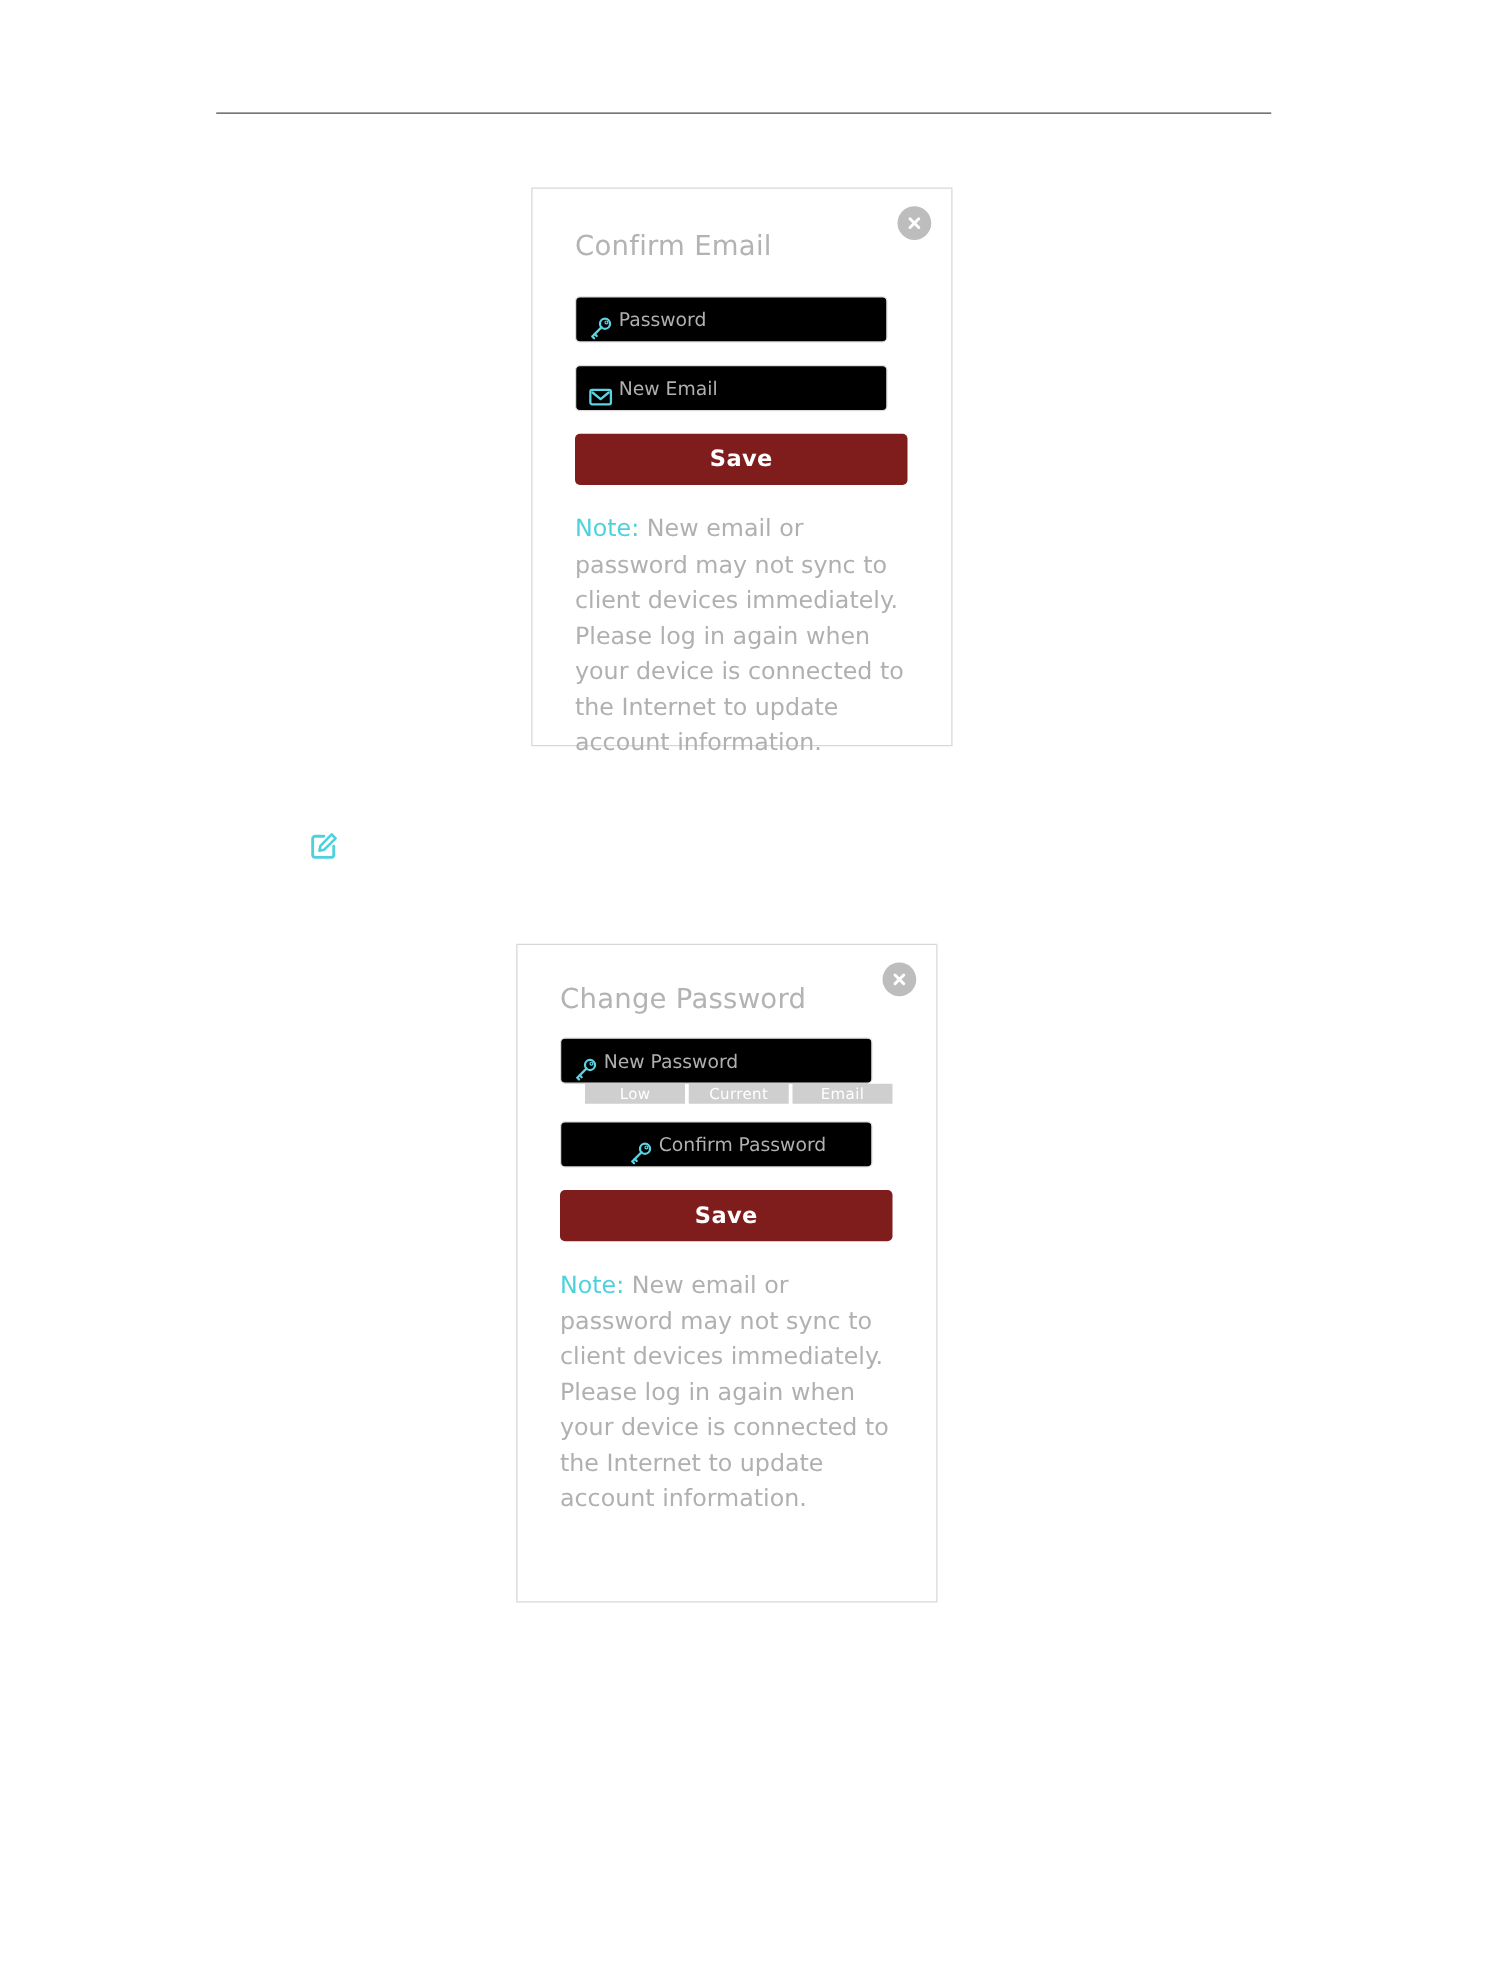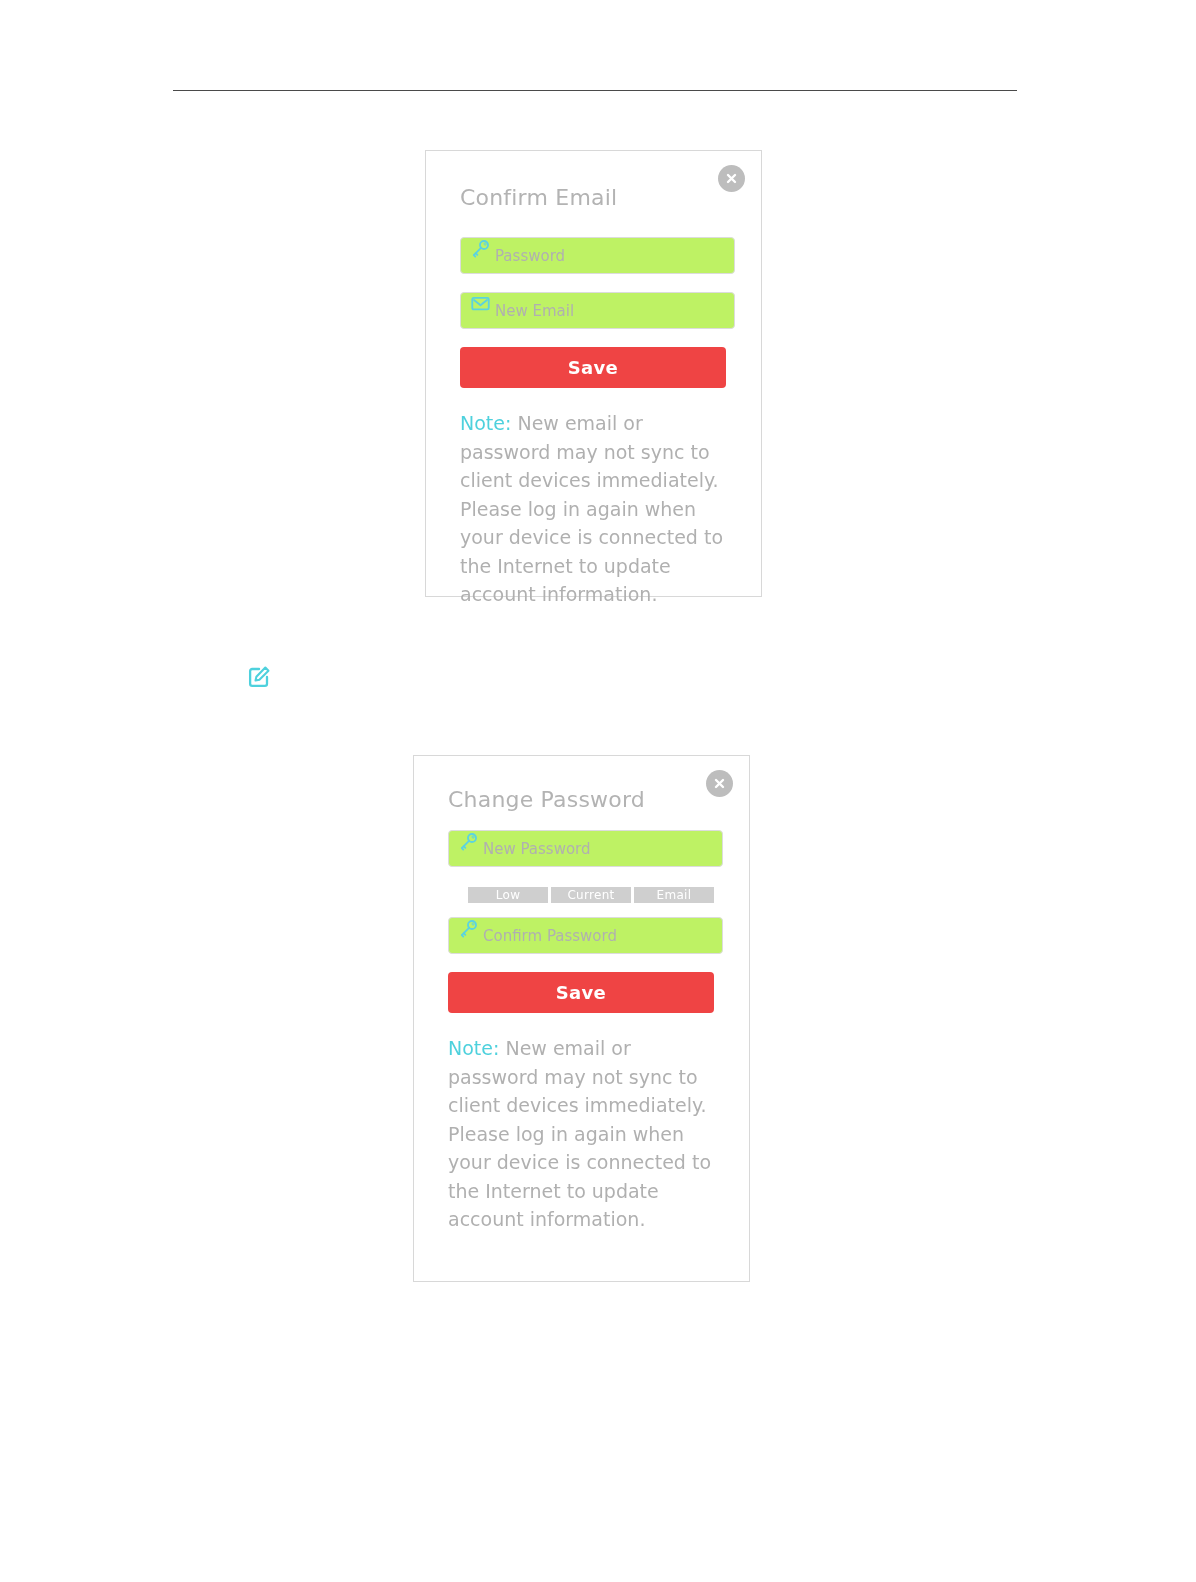--- a/index.html
+++ b/index.html
@@ -79,28 +79,28 @@
     font-weight: 400;
     color: #b3b3b3;
     letter-spacing: 0.2px;
     line-height: 1.2;
   }
   #dialog-change-password .dialog-title { padding-top: 31px; }
 
   
   .field {
     position: relative;
-    width: 275px;
+    width: 250px;
     height: 37px;
     margin-top: 18px;
     border: 1px solid #dcdcdc;
     border-radius: 4px;
-    background: #bef264;
-    display: flex;
-    align-items: flex-start;
+    background: #000000;
+    display: flex;
+    align-items: flex-end;
   }
   .field .field-icon {
     width: 34px;
     min-width: 34px;
     display: flex;
     align-items: center;
     justify-content: center;
     padding-left: 4px;
   }
   .field .field-icon svg { display: block; }
@@ -113,27 +113,27 @@
     font-size: 15px;
     color: #7d7d7d;
     padding: 0 6px 0 0;
     height: 100%;
   }
   .field input::placeholder { color: #b0b0b0; opacity: 1; }
 
   #dialog-change-email .field.first { margin-top: 26px; }
   #dialog-change-password .field.first { margin-top: 26px; }
   #dialog-change-password .field.new-pwd { margin-top: 17px; }
-  #dialog-change-password .field.confirm-pwd { margin-top: 14px; }
+  #dialog-change-password .field.confirm-pwd { margin-top: 14px; padding-left: 44px; }
 
   
   .strength-meter {
     width: 266px;
     height: 16px;
-    margin-top: 20px;
+    margin-top: 0;
     display: flex;
     gap: 3px;
     padding-left: 20px;
   }
   .strength-seg {
     flex: 1;
     background: #cfcfcf;
     display: flex;
     align-items: center;
     justify-content: center;
@@ -143,21 +143,21 @@
     line-height: 1;
   }
 
   
   .save-btn {
     width: 266px;
     height: 41px;
     margin-top: 18px;
     border: none;
     border-radius: 4px;
-    background: #ef4444;
+    background: #7f1d1d;
     color: #ffffff;
     font-family: "DejaVu Sans", "Liberation Sans", sans-serif;
     font-size: 18px;
     font-weight: bold;
     letter-spacing: 0.3px;
     cursor: pointer;
     display: block;
   }
   #dialog-change-password .save-btn { margin-top: 18px; }
 

